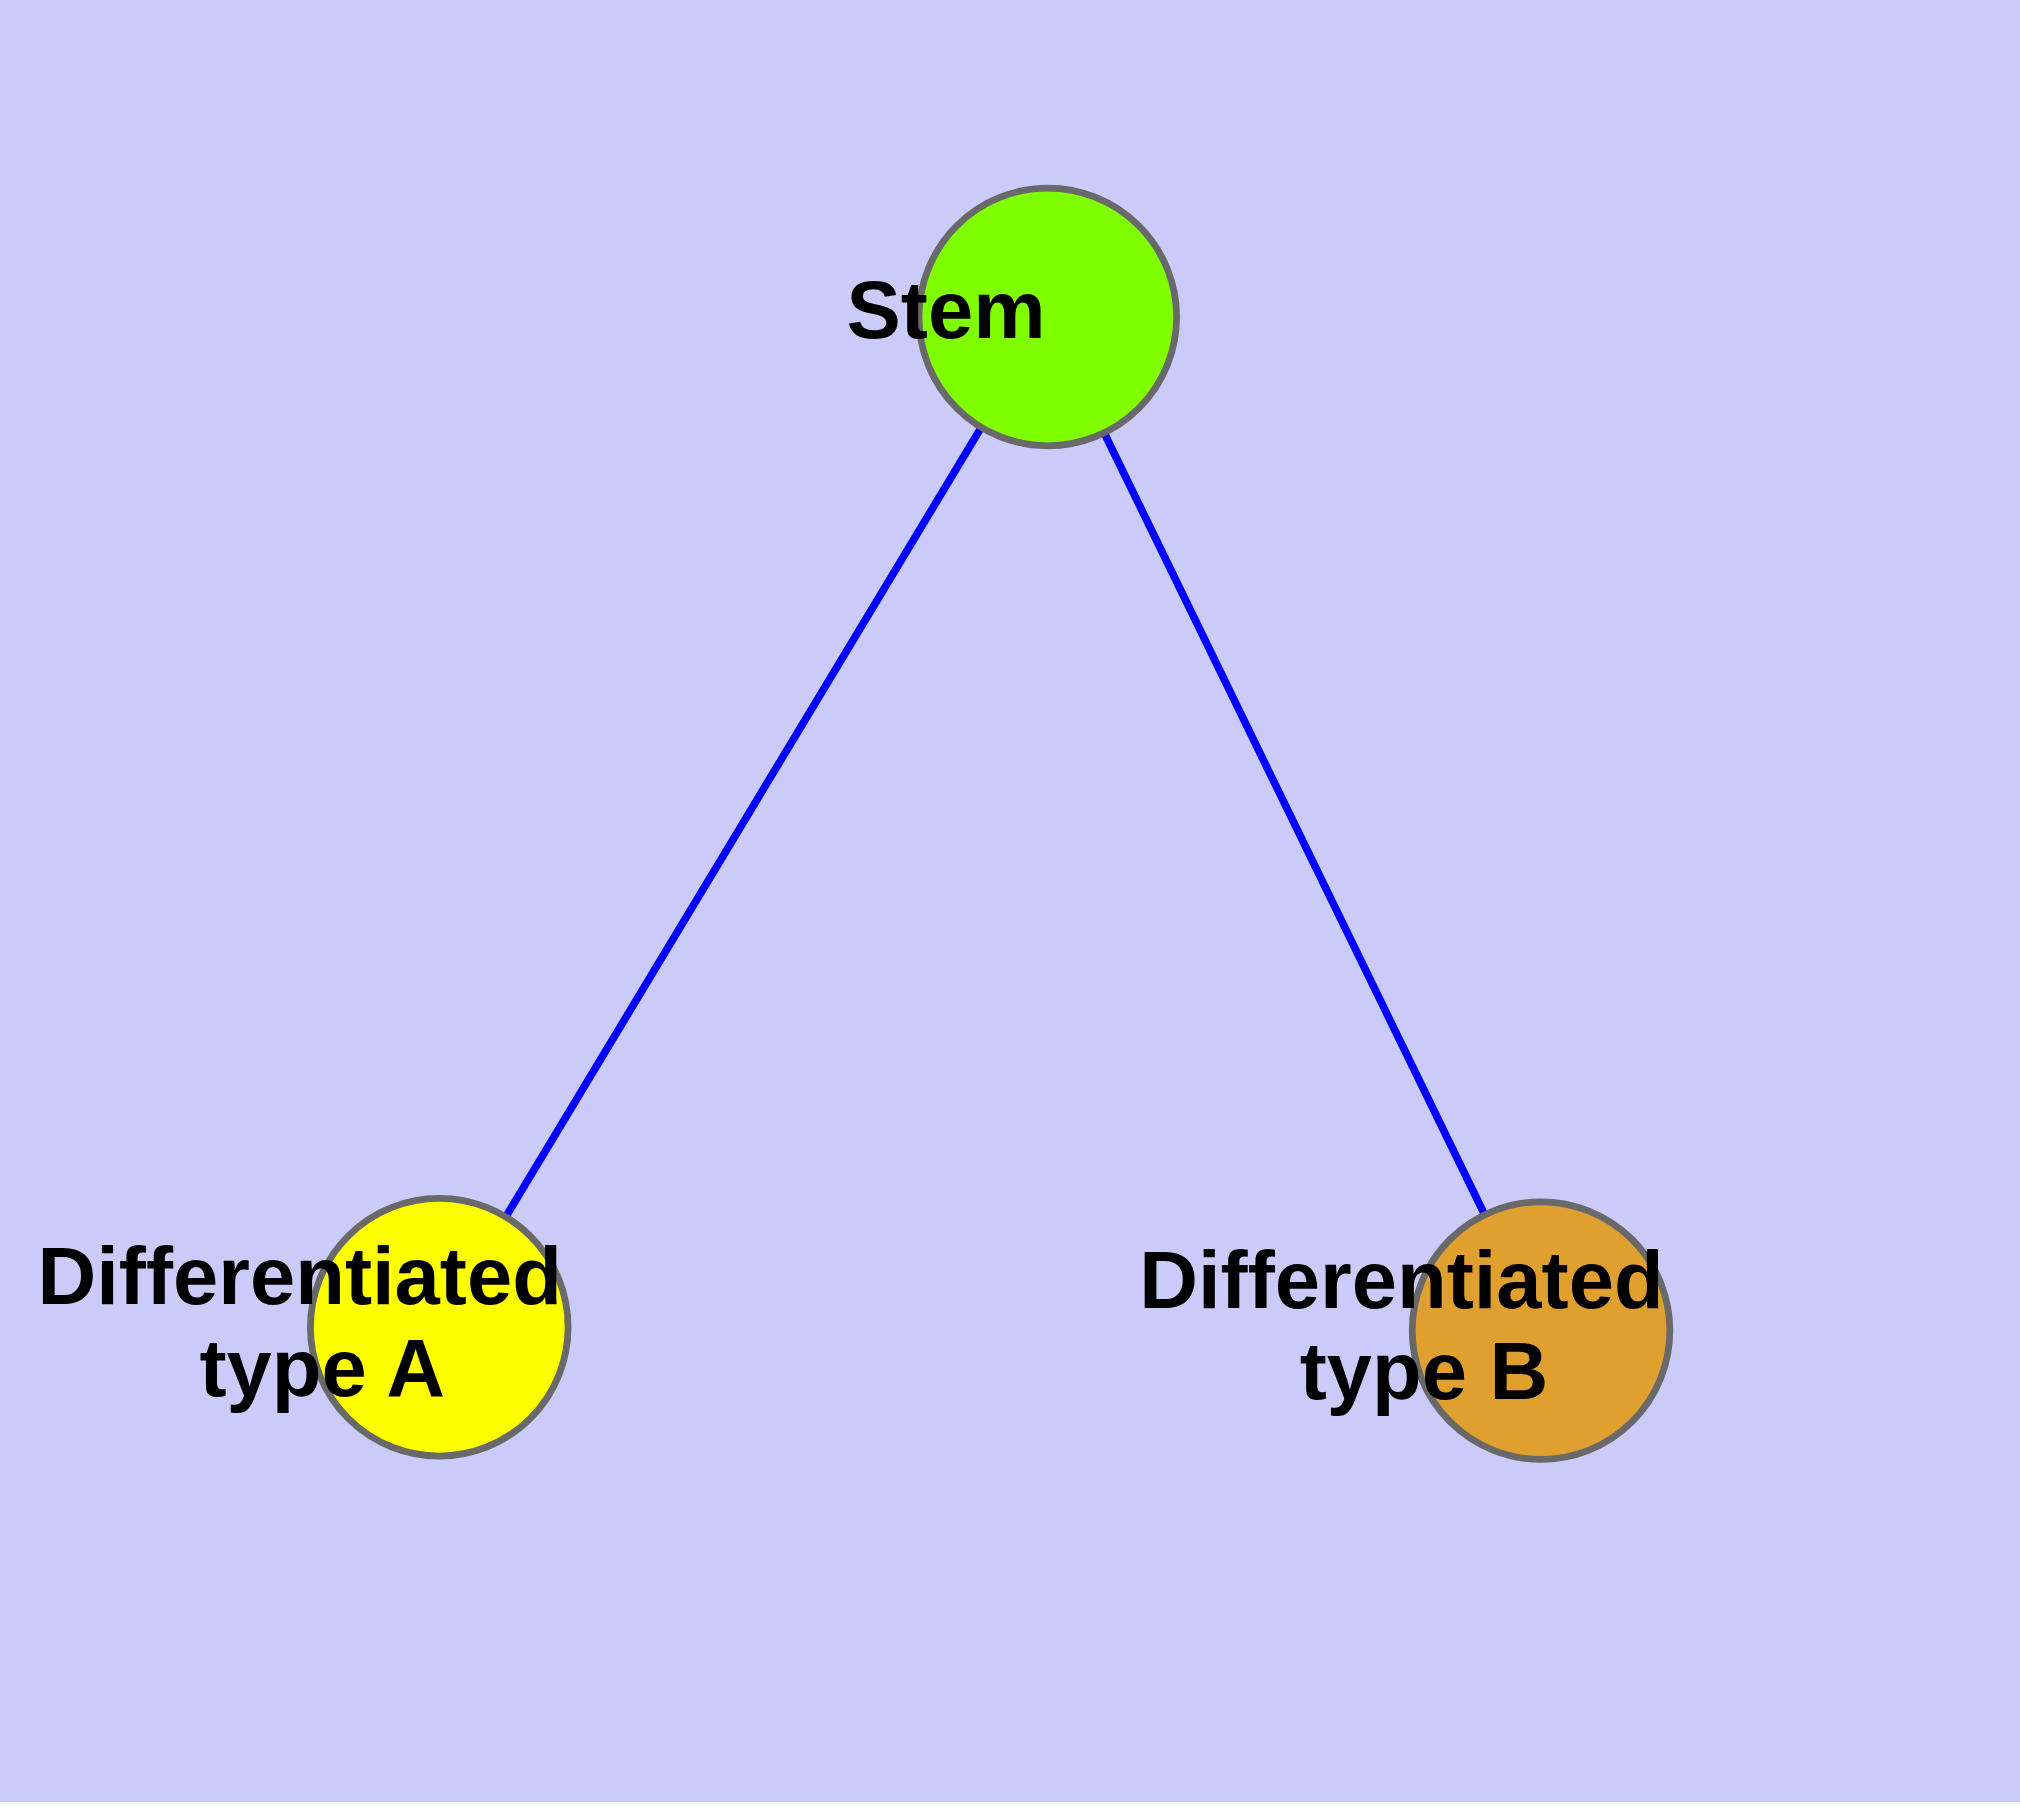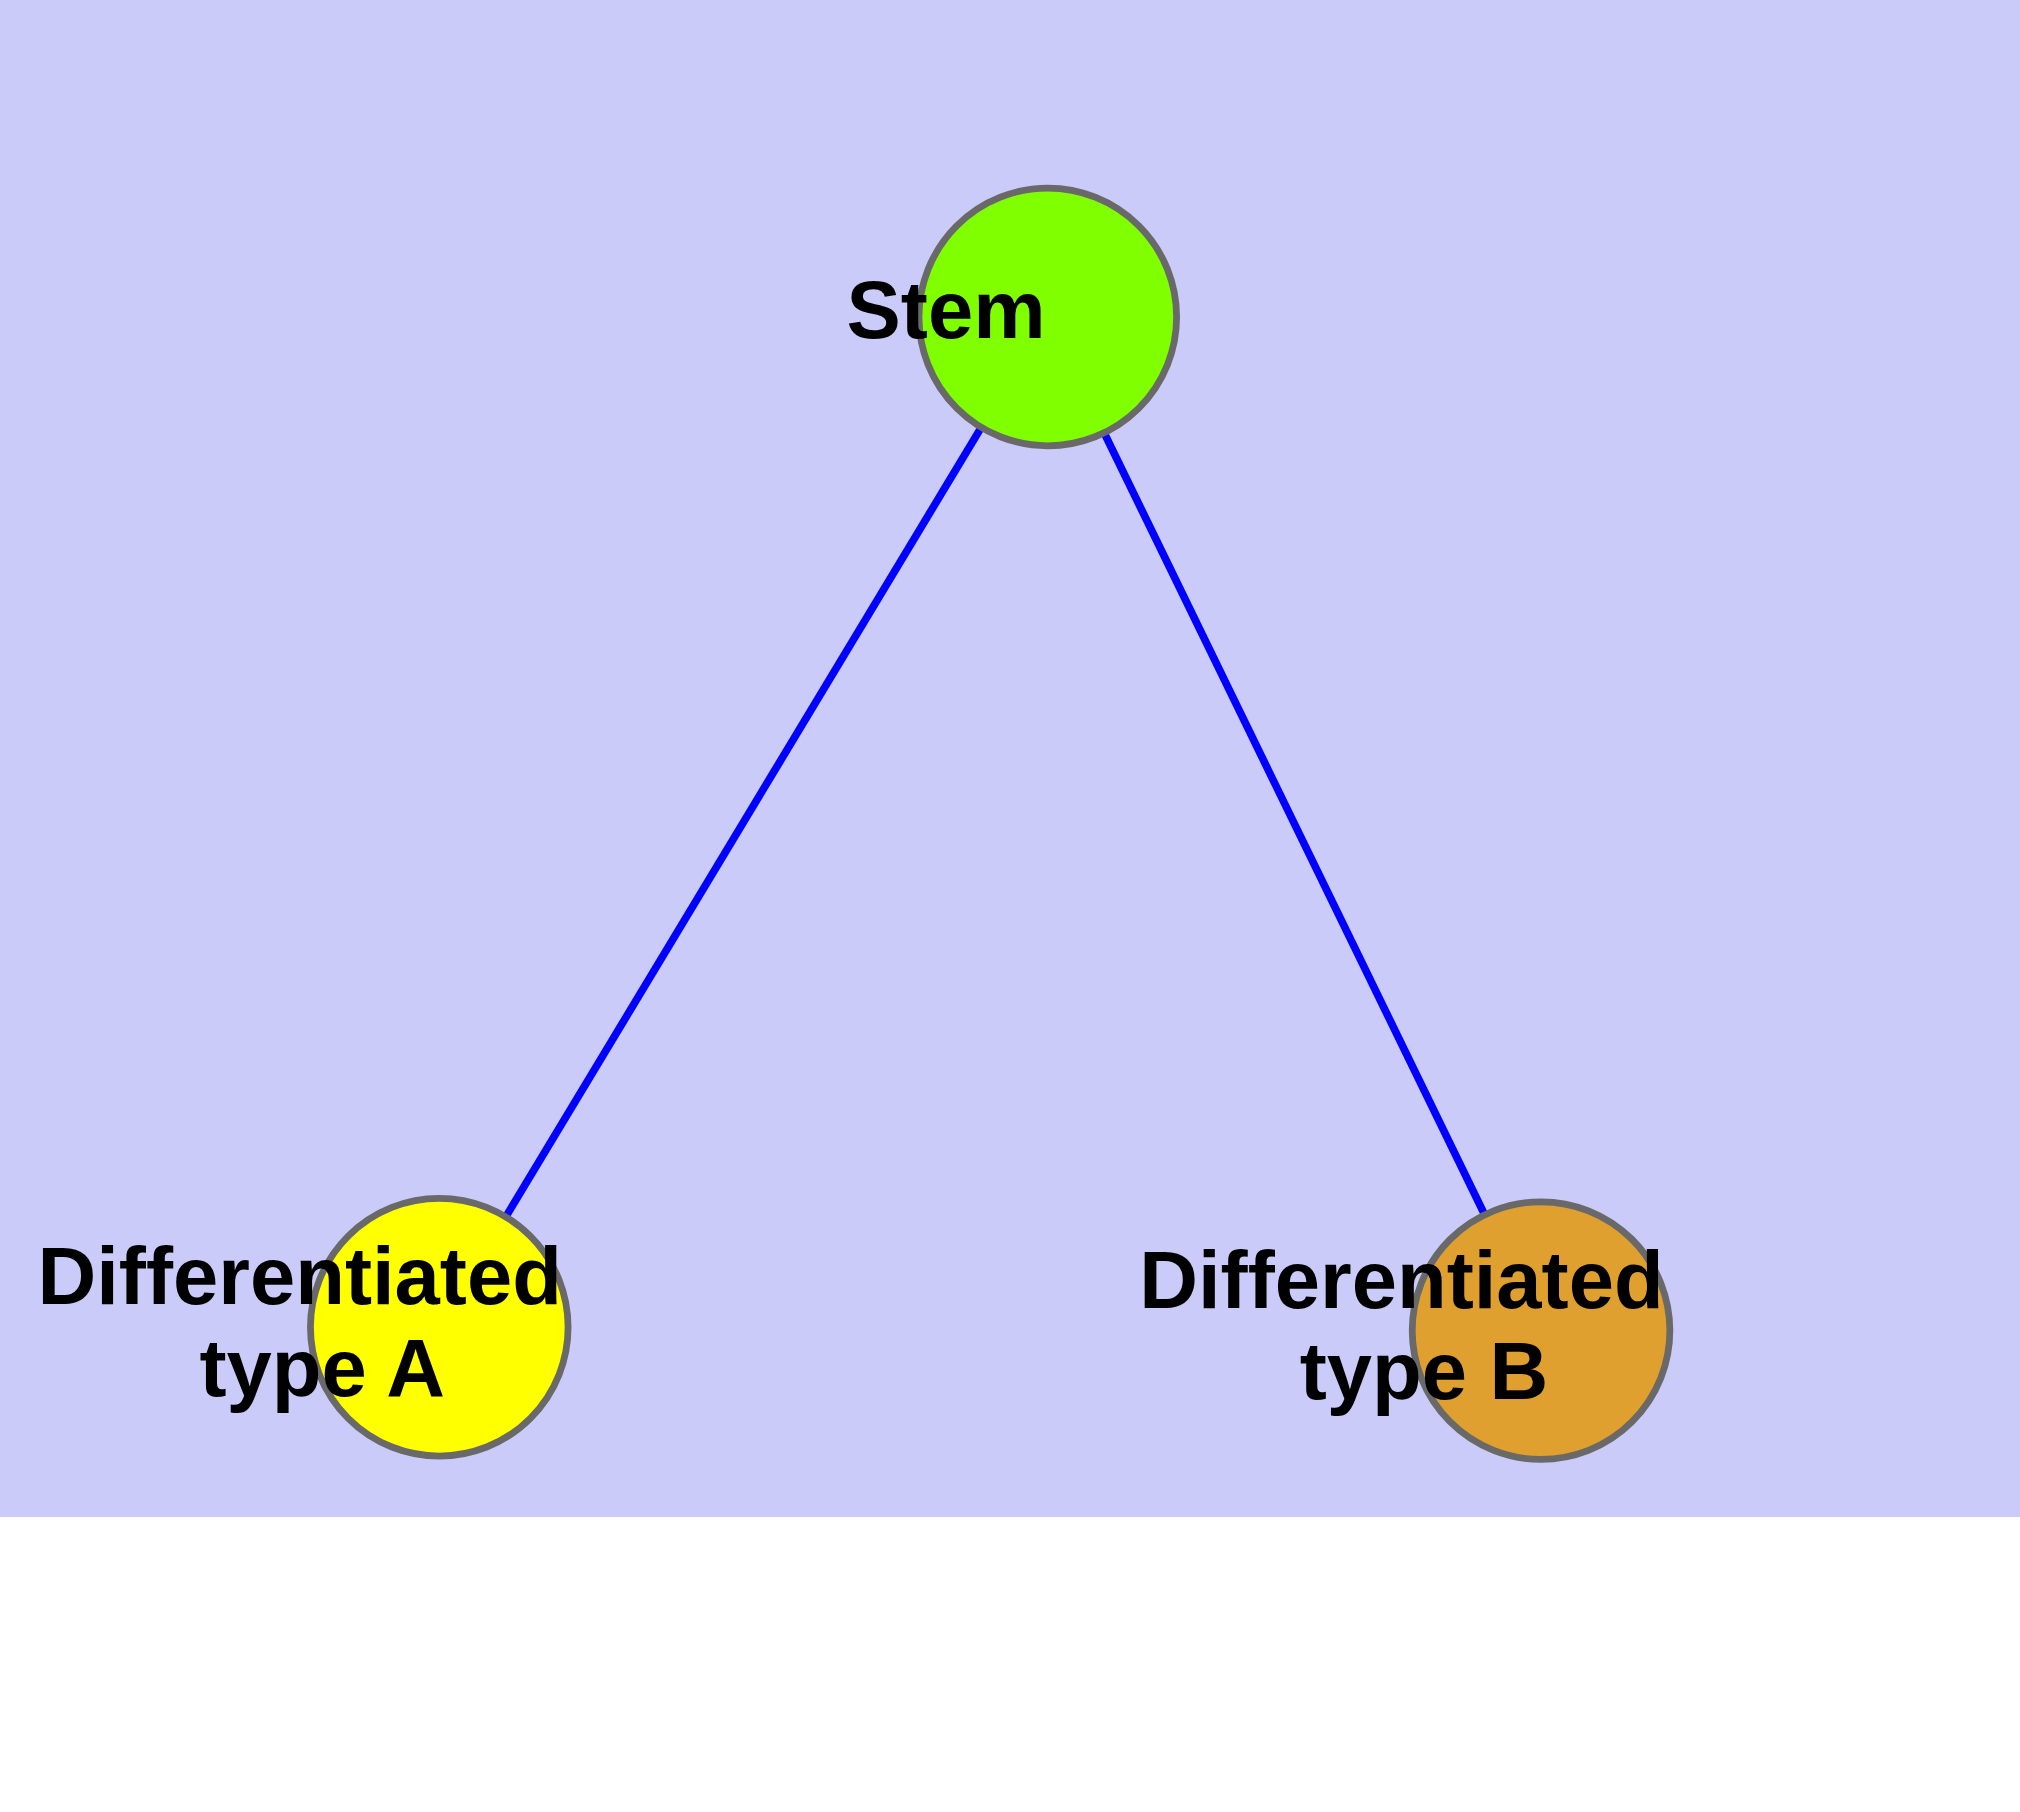--- a/index.html
+++ b/index.html
@@ -4,21 +4,21 @@
 <title>Cell Differentiation Graph</title>
 <style>
   html, body {
     margin: 0;
     padding: 0;
     background: #ffffff;
   }
   #canvas {
     position: relative;
     width: 2021px;
-    height: 1517px;
+    height: 1802px;
     background: #737373;
     overflow: hidden;
     font-family: "Liberation Sans", "DejaVu Sans", sans-serif;
   }
   #plot-area {
     position: absolute;
     left: 0;
     top: 0;
     width: 2021px;
     height: 1802px;

